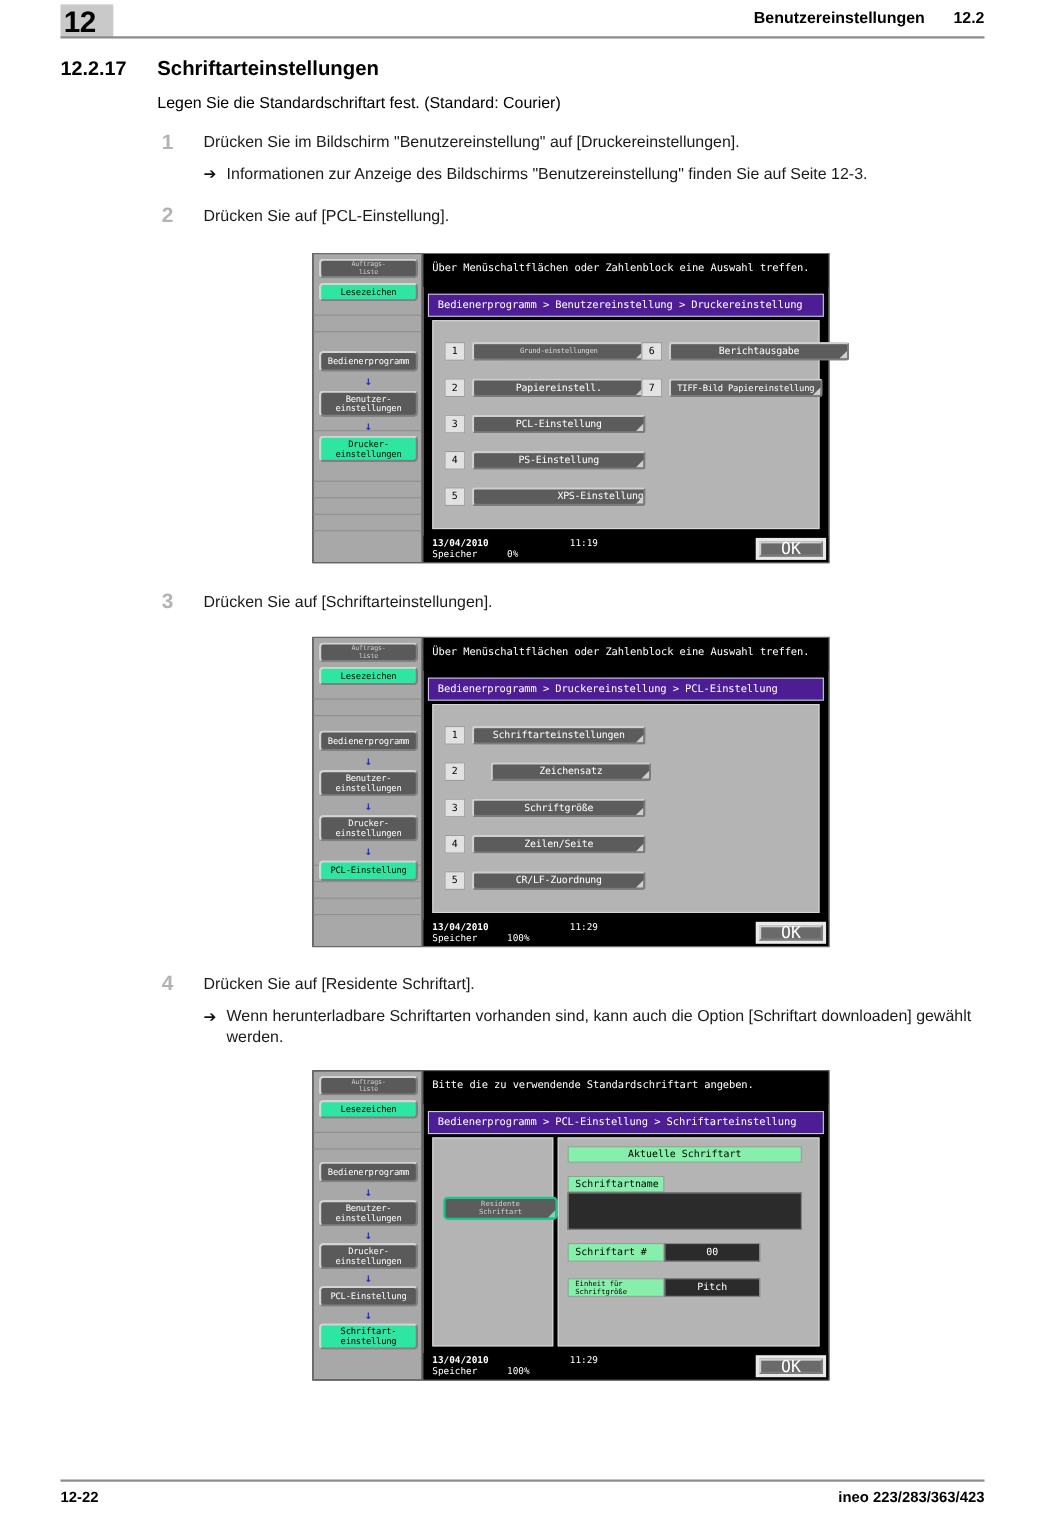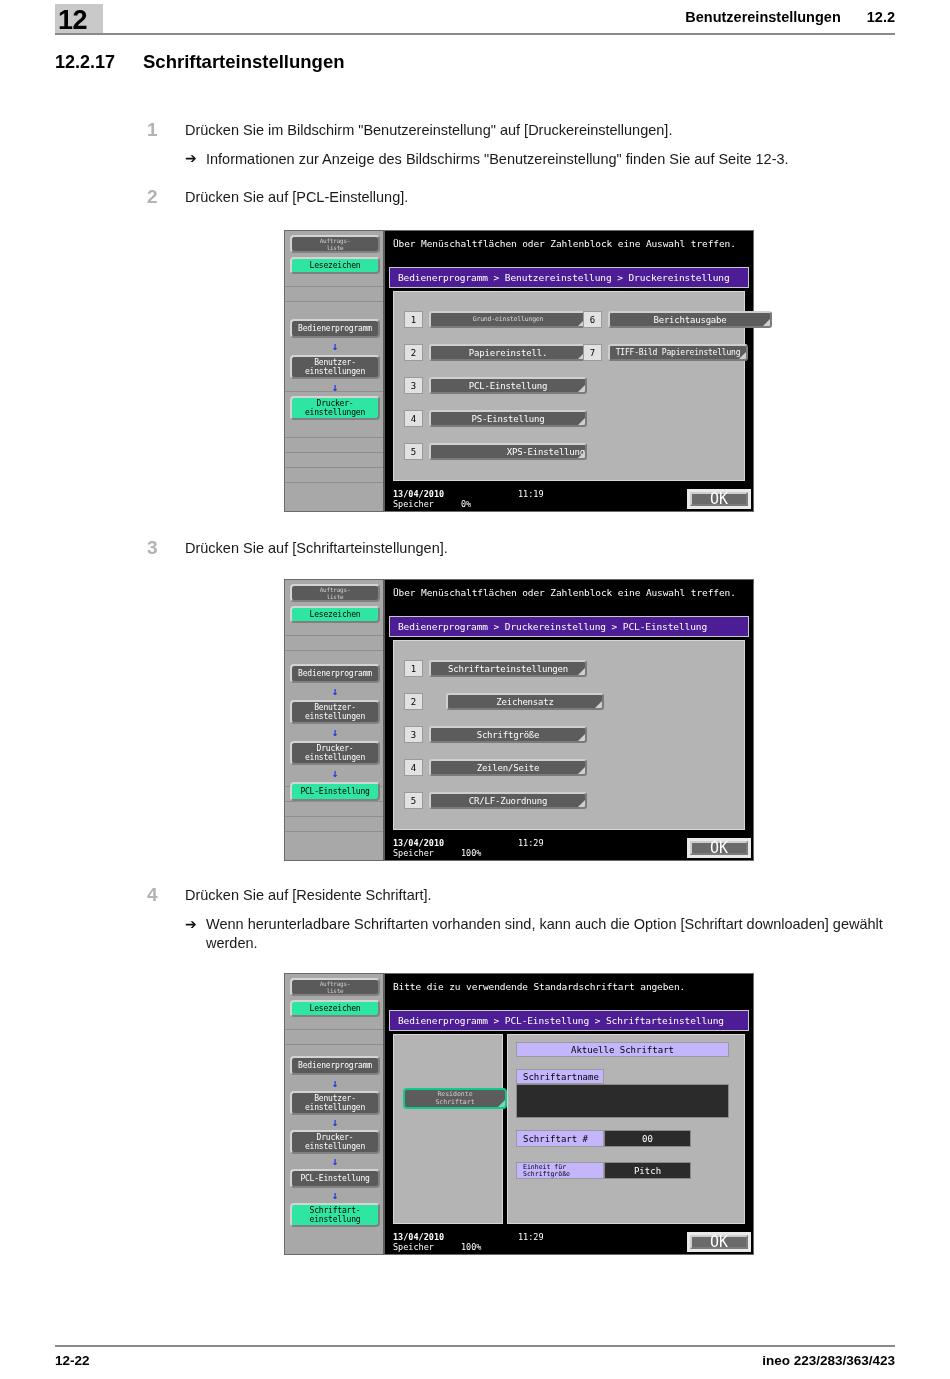--- a/index.html
+++ b/index.html
@@ -90,21 +90,21 @@
        display:flex;align-items:center;justify-content:center;}
 
   
   .subpanel{position:absolute;background:#b4b4b4;border:1px solid #d6d6d6;box-sizing:border-box;}
   .res-btn{position:absolute;background:#5c5c5c;color:#cfcfcf;
        border:2px solid #10c98c;border-radius:4px;box-sizing:border-box;
        font-size:6.5px;line-height:7.5px;text-align:center;
        display:flex;flex-direction:column;align-items:center;justify-content:center;overflow:hidden;}
   .res-btn .corner{position:absolute;right:0px;bottom:0px;width:0;height:0;
        border-left:7px solid transparent;border-bottom:7px solid #79d8bb;}
-  .cap{position:absolute;background:#c4b5fd;color:#000;font-size:9px;
+  .cap{position:absolute;background:#86efac;color:#000;font-size:9px;
        display:flex;align-items:center;box-sizing:border-box;
        border:1px solid #9a9a9a;padding-left:6px;}
   .cap.center{justify-content:center;padding-left:0;}
   .cap.two{font-size:6.5px;line-height:7px;flex-direction:column;align-items:flex-start;justify-content:center;}
   .valbox{position:absolute;background:#2b2b2b;color:#fff;font-size:9px;
        display:flex;align-items:center;justify-content:center;
        border:1px solid #8a8a8a;box-sizing:border-box;}
   .bigfield{position:absolute;background:#2b2b2b;border:1px solid #8a8a8a;box-sizing:border-box;}
 
   
@@ -121,20 +121,21 @@
     <div class="hdr-chapbox"></div>
     <div class="hdr-chapnum">12</div>
     <div class="hdr-right">
       <span>Benutzereinstellungen</span><span class="sec">12.2</span>
     </div>
   </div>
   <div class="hdr-rule"></div>
 
   <div class="sec-no">12.2.17</div>
   <div class="sec-title">Schriftarteinstellungen</div>
+  <div class="intro">Legen Sie die Standardschriftart fest. (Standard: Courier)</div>
 
   <div class="step-num" style="left:147px;top:119px;">1</div>
   <div class="step-txt" style="left:185px;top:122px;">Drücken Sie im Bildschirm "Benutzereinstellung" auf [Druckereinstellungen].</div>
   <div class="sub-arrow" style="left:185px;top:150px;">➔</div>
   <div class="sub-txt" style="left:206px;top:150px;width:700px;">Informationen zur Anzeige des Bildschirms "Benutzereinstellung" finden Sie auf Seite 12-3.</div>
 
   <div class="step-num" style="left:147px;top:186px;">2</div>
   <div class="step-txt" style="left:185px;top:189px;">Drücken Sie auf [PCL-Einstellung].</div>
 
   <div class="lcd" id="panel1" style="left:284px;top:230px;height:282px;">
@@ -285,21 +286,21 @@
       <div class="content" style="top:60px;height:190px;">
         <div class="row" style="left:10px;top:19px;">
           <div class="row-num">1</div>
           <div class="mbtn" style="width:158px;">
             <span>Schriftarteinstellungen</span>
             <i class="corner"></i>
           </div>
         </div>
         <div class="row" style="left:10px;top:52px;">
           <div class="row-num">2</div>
-          <div class="mbtn" style="width:158px;margin-left:23px;">
+          <div class="mbtn" style="width:146px;margin-left:23px;">
             <span>Zeichensatz</span>
             <i class="corner"></i>
           </div>
         </div>
         <div class="row" style="left:10px;top:85px;">
           <div class="row-num">3</div>
           <div class="mbtn" style="width:158px;">
             <span>Schriftgröße</span>
             <i class="corner"></i>
           </div>

